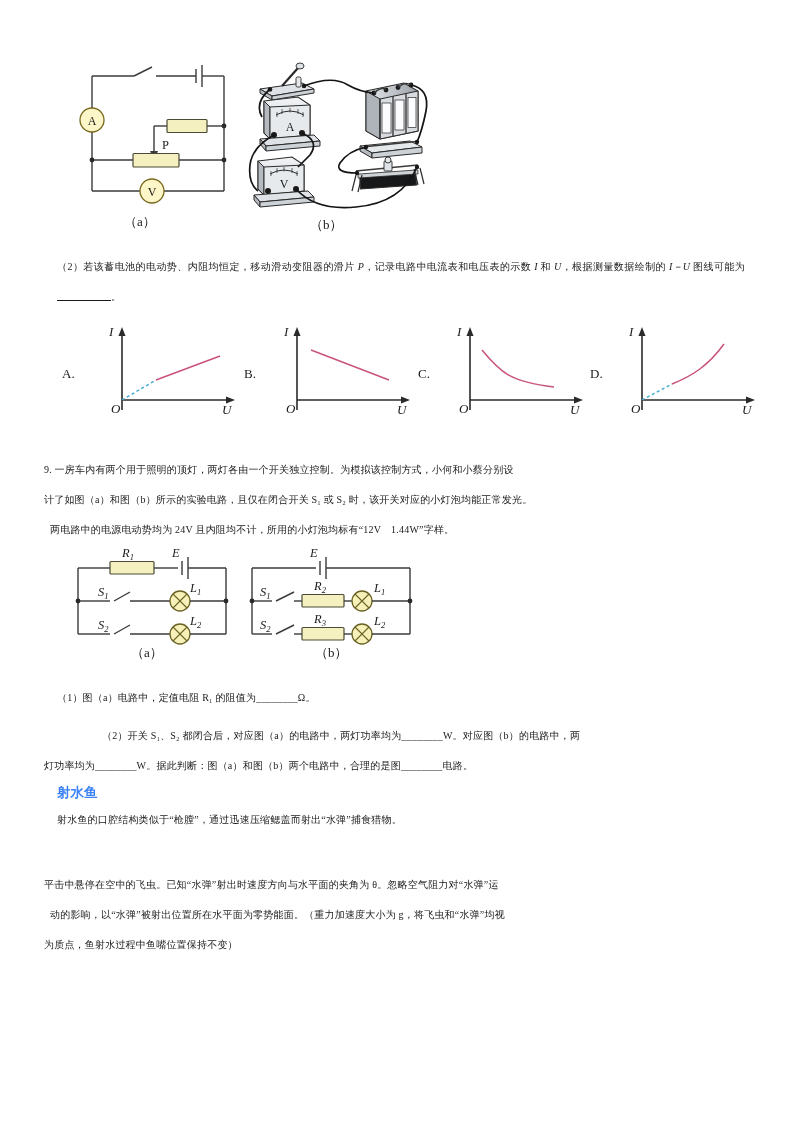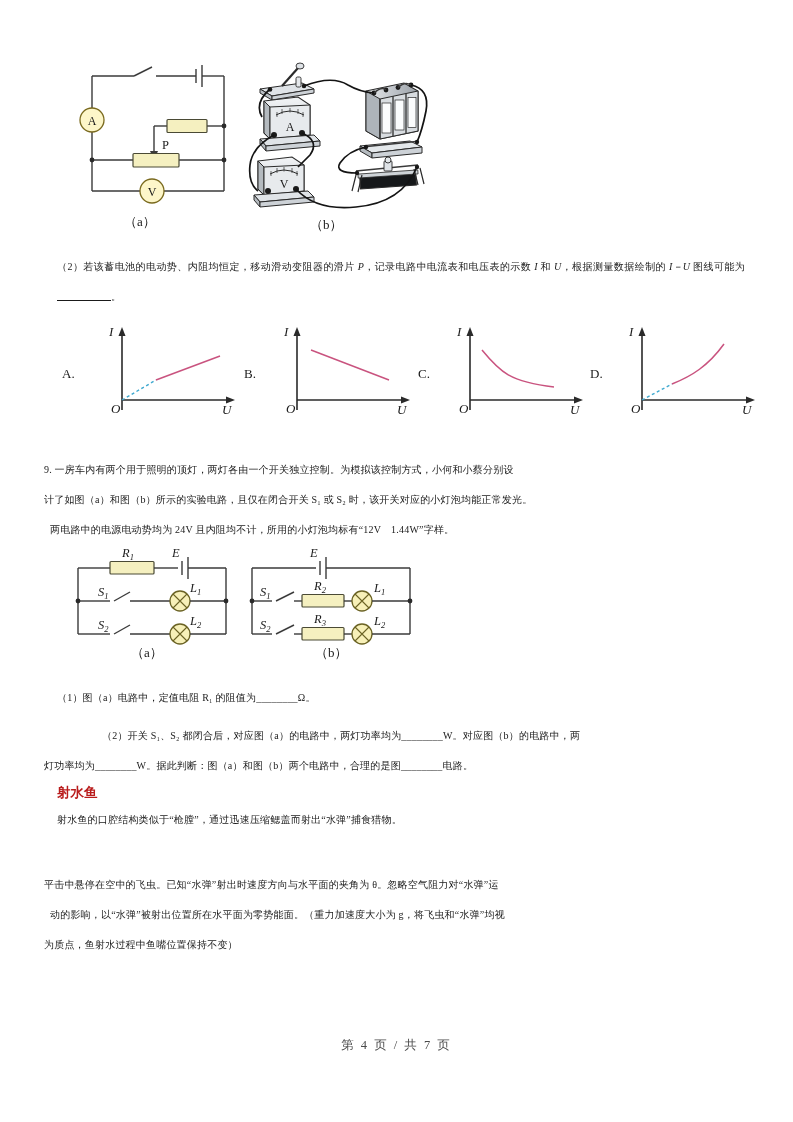--- a/index.html
+++ b/index.html
@@ -36,21 +36,21 @@
     border-bottom: 1px solid #1a1a1a;
     width: 54px;
     height: 0.95em;
     vertical-align: -1px;
   }
 
   .heading {
     position: absolute;
     font-size: 13.5px;
     font-weight: bold;
-    color: #b91c1c;
+    color: #3b82f6;
     line-height: 22px;
     text-align: center;
   }
 
   
   .figlabel {
     position: absolute;
     font-size: 13px;
     color: #1a1a1a;
     font-family: "Liberation Serif", serif;
@@ -417,15 +417,14 @@
   <div class="para" style="left:57px; top:721px; width:690px;margin-left:45px;">（2）开关 S₁、S₂ 都闭合后，对应图（a）的电路中，两灯功率均为________W。对应图（b）的电路中，两</div>
   <div class="para" style="left:44px; top:751px; width:706px;">灯功率均为________W。据此判断：图（a）和图（b）两个电路中，合理的是图________电路。</div>
 
   <div class="heading" style="left:57px; top:782px;">射水鱼</div>
 
   <div class="para" style="left:57px; top:806px; width:690px; line-height:28px;">射水鱼的口腔结构类似于“枪膛”，通过迅速压缩鳃盖而射出“水弹”捕食猎物。</div>
   <div class="para" style="left:44px; top:871px; width:706px; line-height:28px;">平击中悬停在空中的飞虫。已知“水弹”射出时速度方向与水平面的夹角为 θ。忽略空气阻力对“水弹”运</div>
   <div class="para" style="left:44px; top:901px; width:706px; line-height:28px;margin-left:6px;">动的影响，以“水弹”被射出位置所在水平面为零势能面。（重力加速度大小为 g，将飞虫和“水弹”均视</div>
   <div class="para" style="left:44px; top:931px; width:706px; line-height:28px;">为质点，鱼射水过程中鱼嘴位置保持不变）</div>
 
-  <div class="footer" style="top:1037px;">第 4 页 / 共 7 页</div>
 
 </div>
 
 </body></html>

